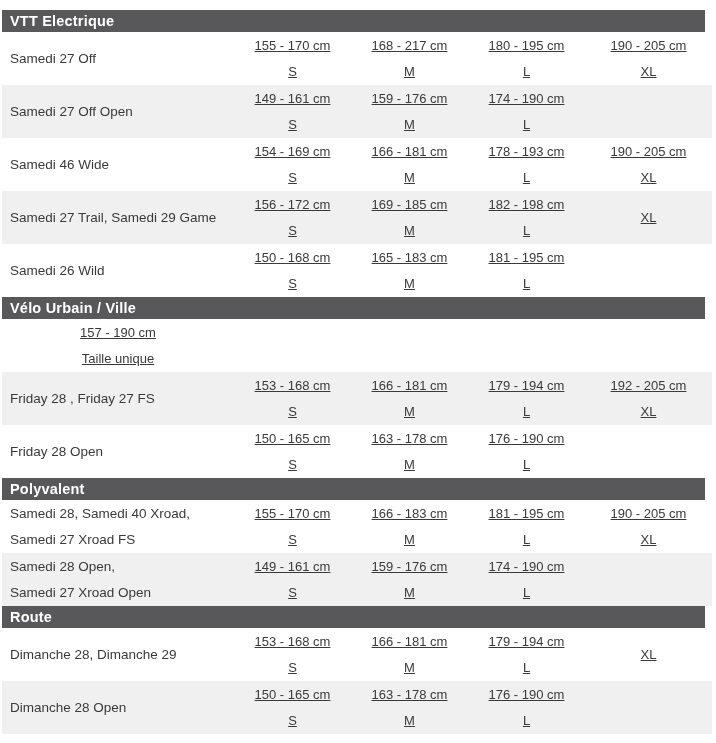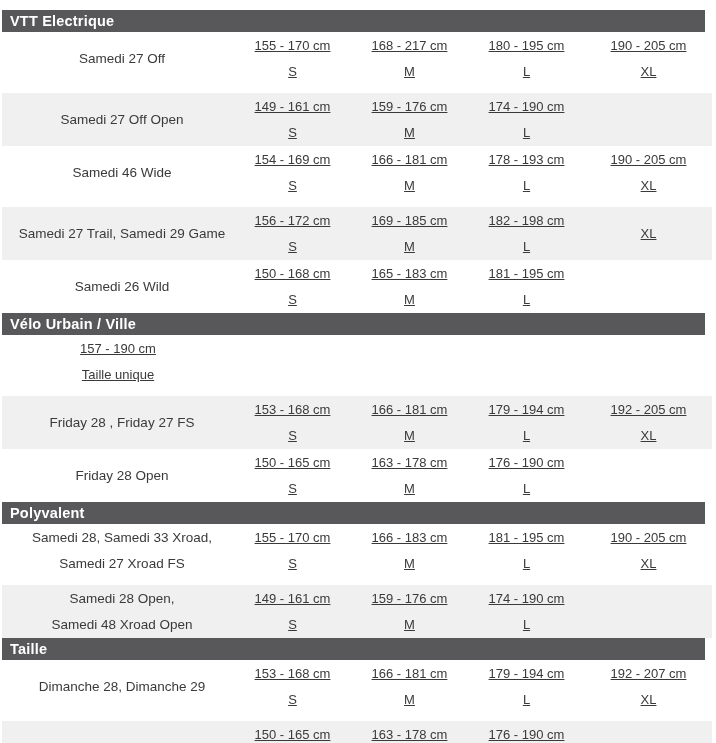--- a/index.html
+++ b/index.html
@@ -9,21 +9,20 @@
     font-family: "Liberation Sans", sans-serif;
   }
   .page {
     width: 716px;
     height: 743px;
     box-sizing: border-box;
     padding-top: 10px;
     padding-left: 2px;
     background: #ffffff;
     overflow: hidden;
-    text-align: center;
   }
   .sec-header {
     width: 703px;
     height: 22px;
     background: var(--header-bg, #58585a);
     color: var(--header-text, #ffffff);
     display: flex;
     align-items: center;
     box-sizing: border-box;
     padding-left: 8px;
@@ -33,21 +32,21 @@
   }
   .rows { width: 710px; }
   .row {
     display: grid;
     grid-template-columns: 232px 117px 117px 117px 1fr;
     height: 53px;
     background: var(--row-bg, #ffffff);
     color: var(--text-color, #3a3a3a);
     font-size: 13px;
   }
-  .row.alt { background: var(--row-alt-bg, #f0f0f1); margin-top: 8px; }
+  .row.alt { background: var(--row-alt-bg, #f0f0f1); }
   .name-cell {
     display: flex;
     flex-direction: column;
     justify-content: center;
     box-sizing: border-box;
     padding-left: 8px;
     font-size: 13.5px;
   }
   .name-line { line-height: 26px; white-space: nowrap; }
   .cell {
@@ -254,21 +253,21 @@
 </div>
   </section>
 
   <section>
     <div class="sec-header">
       <span class="sec-title">Polyvalent</span>
     </div>
     <div class="rows">
   <div class="row">
     <div class="name-cell">
-              <div class="name-line">Samedi 28, Samedi 33 Xroad,</div>
+              <div class="name-line">Samedi 28, Samedi 40 Xroad,</div>
               <div class="name-line">Samedi 27 Xroad FS</div>
             </div>
   <div class="cell">
               <div class="range">155 - 170 cm</div>
               <div class="size">S</div>
             </div>
             <div class="cell">
               <div class="range">166 - 183 cm</div>
               <div class="size">M</div>
             </div>
@@ -278,21 +277,21 @@
             </div>
             <div class="cell">
               <div class="range">190 - 205 cm</div>
               <div class="size">XL</div>
             </div>
           </div>
 
   <div class="row alt">
     <div class="name-cell">
               <div class="name-line">Samedi 28 Open,</div>
-              <div class="name-line">Samedi 48 Xroad Open</div>
+              <div class="name-line">Samedi 27 Xroad Open</div>
             </div>
   <div class="cell">
               <div class="range">149 - 161 cm</div>
               <div class="size">S</div>
             </div>
             <div class="cell">
               <div class="range">159 - 176 cm</div>
               <div class="size">M</div>
             </div>
             <div class="cell">
@@ -302,41 +301,40 @@
             <div class="cell">
               <div class="range"></div>
               <div class="size"></div>
             </div>
           </div>
 </div>
   </section>
 
   <section>
     <div class="sec-header">
-      <span class="sec-title">Taille</span>
+      <span class="sec-title">Route</span>
     </div>
     <div class="rows">
   <div class="row">
     <div class="name-cell">
               <div class="name-line">Dimanche 28, Dimanche 29</div>
             </div>
   <div class="cell">
               <div class="range">153 - 168 cm</div>
               <div class="size">S</div>
             </div>
             <div class="cell">
               <div class="range">166 - 181 cm</div>
               <div class="size">M</div>
             </div>
             <div class="cell">
               <div class="range">179 - 194 cm</div>
               <div class="size">L</div>
             </div>
             <div class="cell">
-              <div class="range">192 - 207 cm</div>
               <div class="size">XL</div>
             </div>
           </div>
 
   <div class="row alt">
     <div class="name-cell">
               <div class="name-line">Dimanche 28 Open</div>
             </div>
   <div class="cell">
               <div class="range">150 - 165 cm</div>

